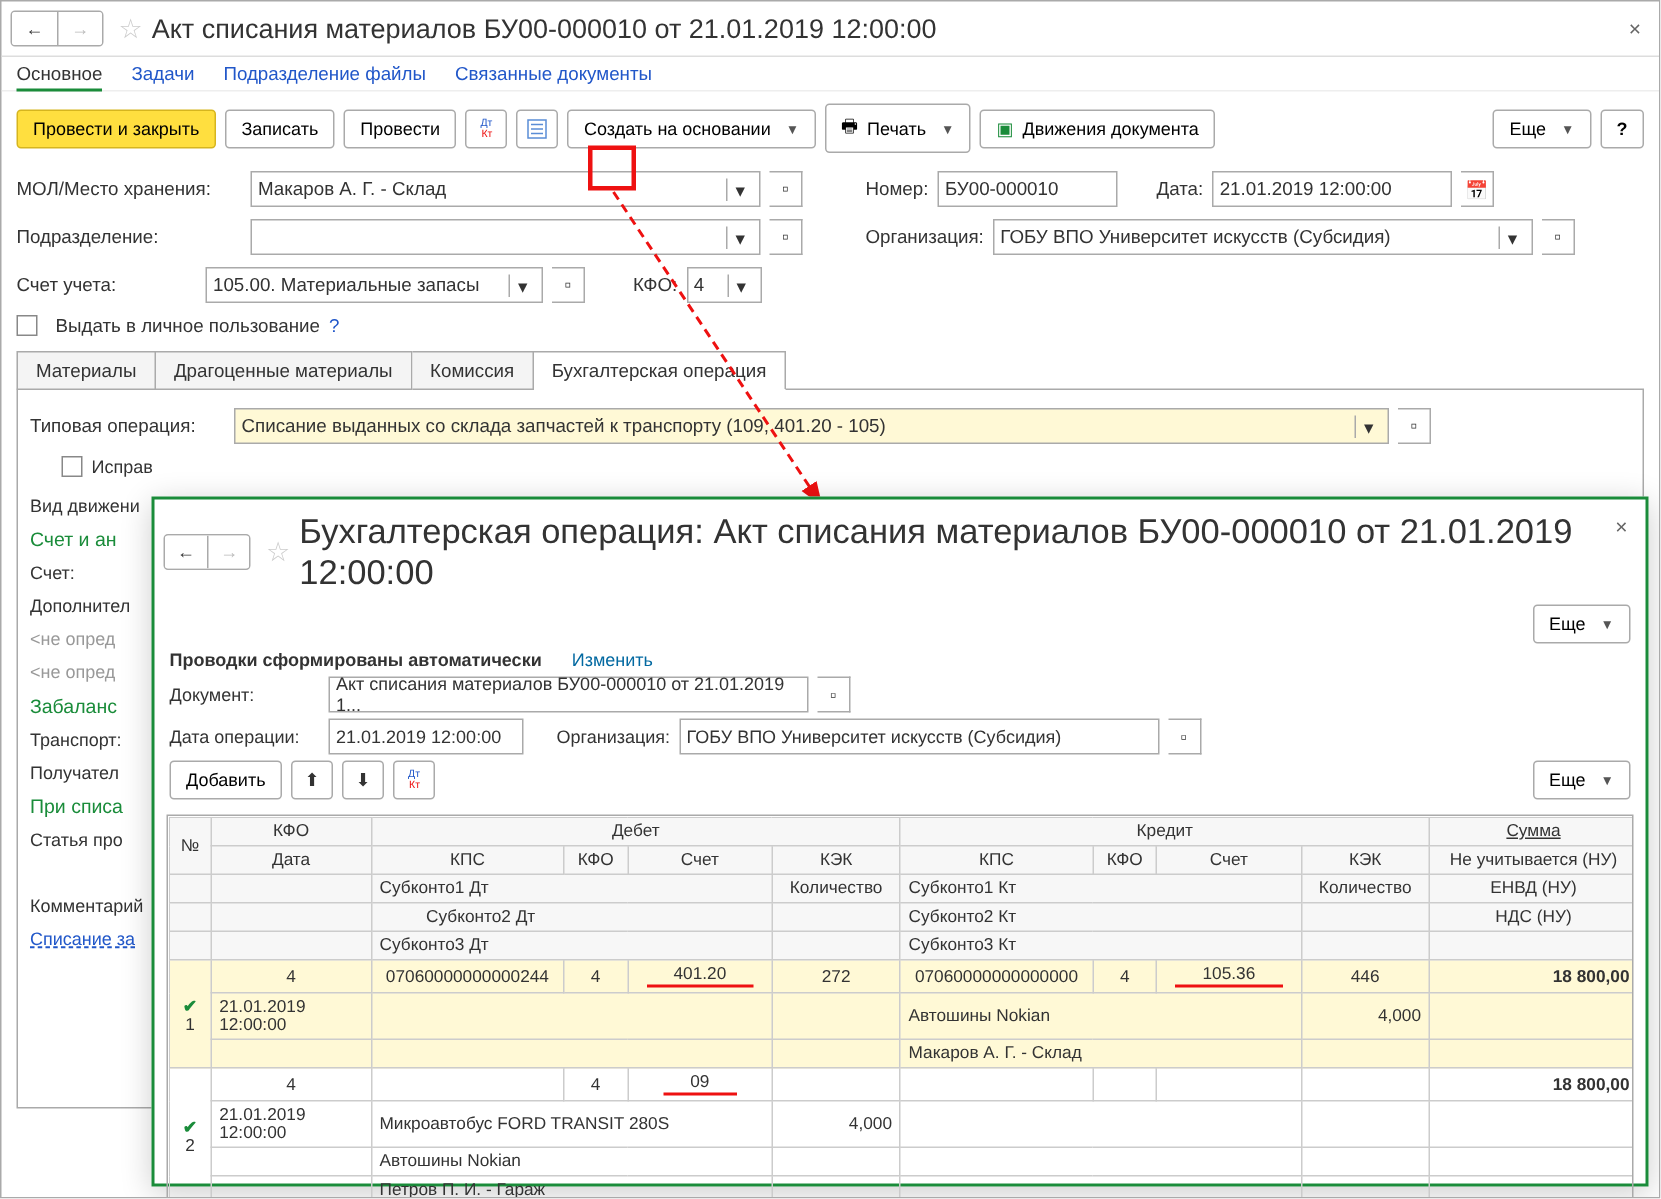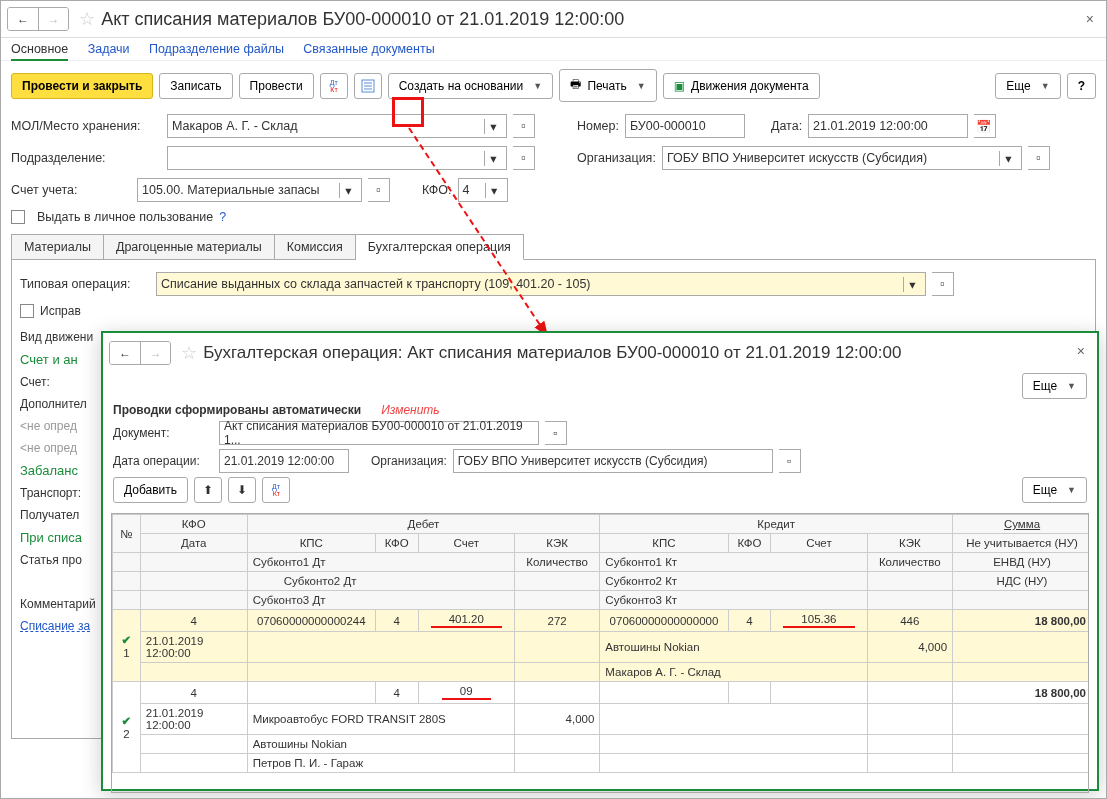--- a/index.html
+++ b/index.html
@@ -28,21 +28,21 @@
   .win-title { font-size: 18px; font-weight: 400; }
   .close-x { position:absolute; top:10px; right:12px; font-size:14px; color:#666; cursor:pointer; }
   .nav-links { padding: 4px 10px; border-bottom:1px solid #eee; }
   .nav-links span { margin-right: 16px; font-size: 12.5px; }
   .nav-links .link { color:#2157c9; cursor:pointer; }
   .toolbar {
     display:flex; align-items:center; padding: 8px 10px; gap:6px;
     flex-wrap: wrap;
   }
   .btn { border:1px solid #aaa; background:#fff; padding:5px 10px; border-radius:3px; cursor:pointer; font-size:12px; display:inline-flex; align-items:center; gap:6px;}
-  .btn-yellow { background:#ffdf3f; border-color:#d6b51e; font-weight:bold;}
+  .btn-yellow { background:#ffdf3f; border-color:#d6b51e; font-weight:normal;}
   .small-sq { width:28px; height:26px; display:inline-flex; align-items:center; justify-content:center; border:1px solid #aaa; border-radius:3px; background:#fff; cursor:pointer;}
   .field-row { display:flex; align-items:center; padding: 4px 10px; gap:6px; font-size:12.5px;}
   .label { width: 150px; }
   .input {
     border:1px solid #aaa; height:24px; padding:2px 4px;
     display:inline-flex; align-items:center; background:#fff;
   }
   .input .dd { width:18px; text-align:center; border-left:1px solid #aaa; margin-left:auto; cursor:pointer;}
   .ext-btn { width:22px; height:24px; border:1px solid #aaa; border-left:none; display:inline-flex;align-items:center;justify-content:center; background:#fff; cursor:pointer;}
   .checkbox { width:14px; height:14px; border:1px solid #888; display:inline-block; margin-right:6px; vertical-align:middle;}
@@ -227,21 +227,21 @@
   <div class="panel" style="height:480px;">
     <div class="field-row" style="padding-left:0;">
       <span style="width:130px;">Типовая операция:</span>
       <span class="input yellow-input" style="width:770px;">
           <span>Списание выданных со склада запчастей к транспорту (109, 401.20 - 105)</span>
           <span class="dd">▾</span>
         </span>
       <span class="ext-btn">▫</span>
     </div>
 
-    <div style="display:flex; align-items:center; padding:4px 0;">
+    <div style="display:flex; align-items:center; padding:4px 0;margin-left:21px;">
       <span class="checkbox"></span>
       <span>Исправ</span>
     </div>
     <div class="section-label">Вид движени</div>
     <div class="green-text section-label">Счет и ан</div>
     <div class="section-label">Счет:</div>
     <div class="section-label">Дополнител</div>
     <div class="gray-text section-label">&lt;не опред</div>
     <div class="gray-text section-label">&lt;не опред</div>
     <div class="green-text section-label">Забаланс</div>
@@ -263,35 +263,35 @@
     <line x1="3" y1="12" x2="140" y2="218" stroke="#e11" stroke-width="2" stroke-dasharray="6 4" marker-end="url(#ah)"></line>
   </svg>
 
   <div class="overlay">
     <div class="win-header">
       <div class="nav-btns">
         <div class="nav-btn">←</div>
         <div class="nav-btn" style="color:#bbb;">→</div>
       </div>
       <span class="star-icon">☆</span>
-      <span class="win-title" style="font-size:17px;">Бухгалтерская операция: Акт списания материалов БУ00-000010 от 21.01.2019 12:00:00</span>
+      <span class="win-title" style="font-size:23px;">Бухгалтерская операция: Акт списания материалов БУ00-000010 от 21.01.2019 12:00:00</span>
       <span class="overlay-close">×</span>
     </div>
 
     <div style="display:flex; justify-content:flex-end; padding:2px 10px;">
       <button class="btn">
           <span>Еще</span>
           <span class="caret">▼</span>
         </button>
     </div>
 
     <div class="overlay-field-row">
       <b>Проводки сформированы автоматически</b>
       <span style="width:8px;"></span>
-      <span class="link" style="color:#ef4444; cursor:pointer;font-style:italic;">Изменить</span>
+      <span class="link" style="color:#0369a1; cursor:pointer;">Изменить</span>
     </div>
 
     <div class="overlay-field-row">
       <span class="label-s">Документ:</span>
       <span class="input" style="width:320px;">
           <span>Акт списания материалов БУ00-000010 от 21.01.2019 1...</span>
         </span>
       <span class="ext-btn">▫</span>
     </div>
     <div class="overlay-field-row">

